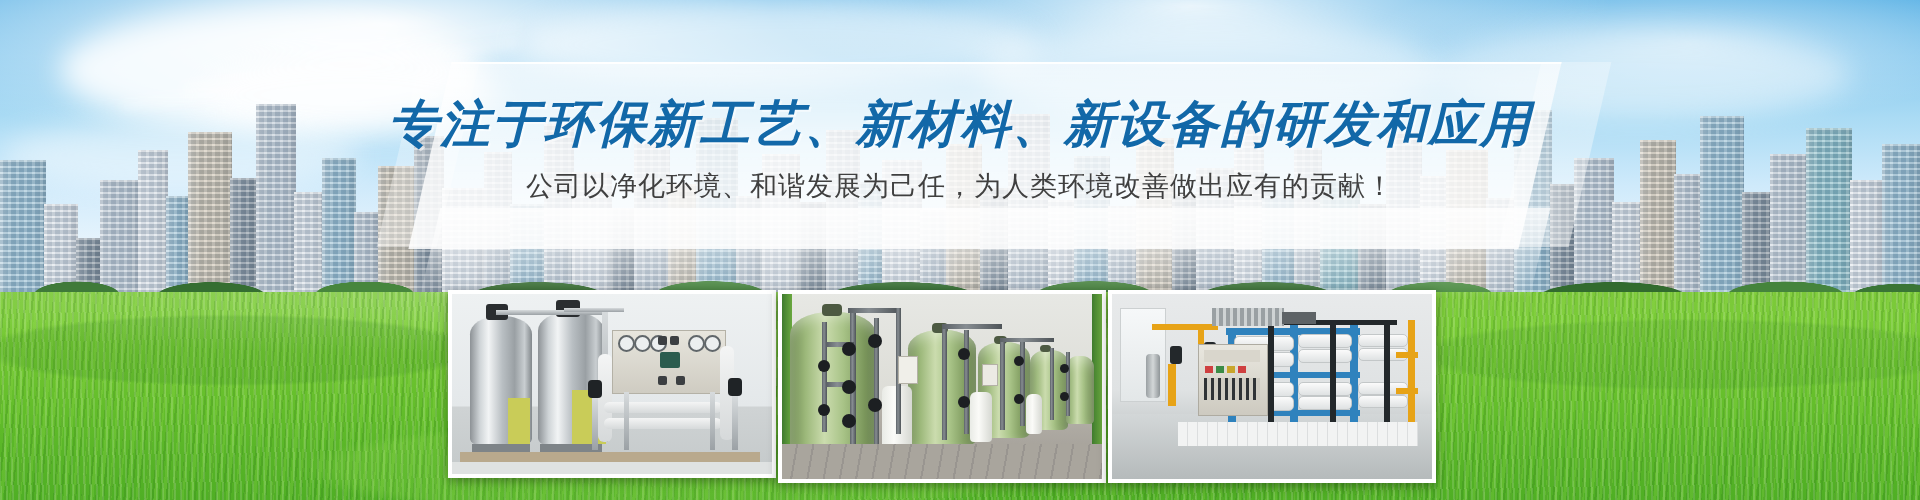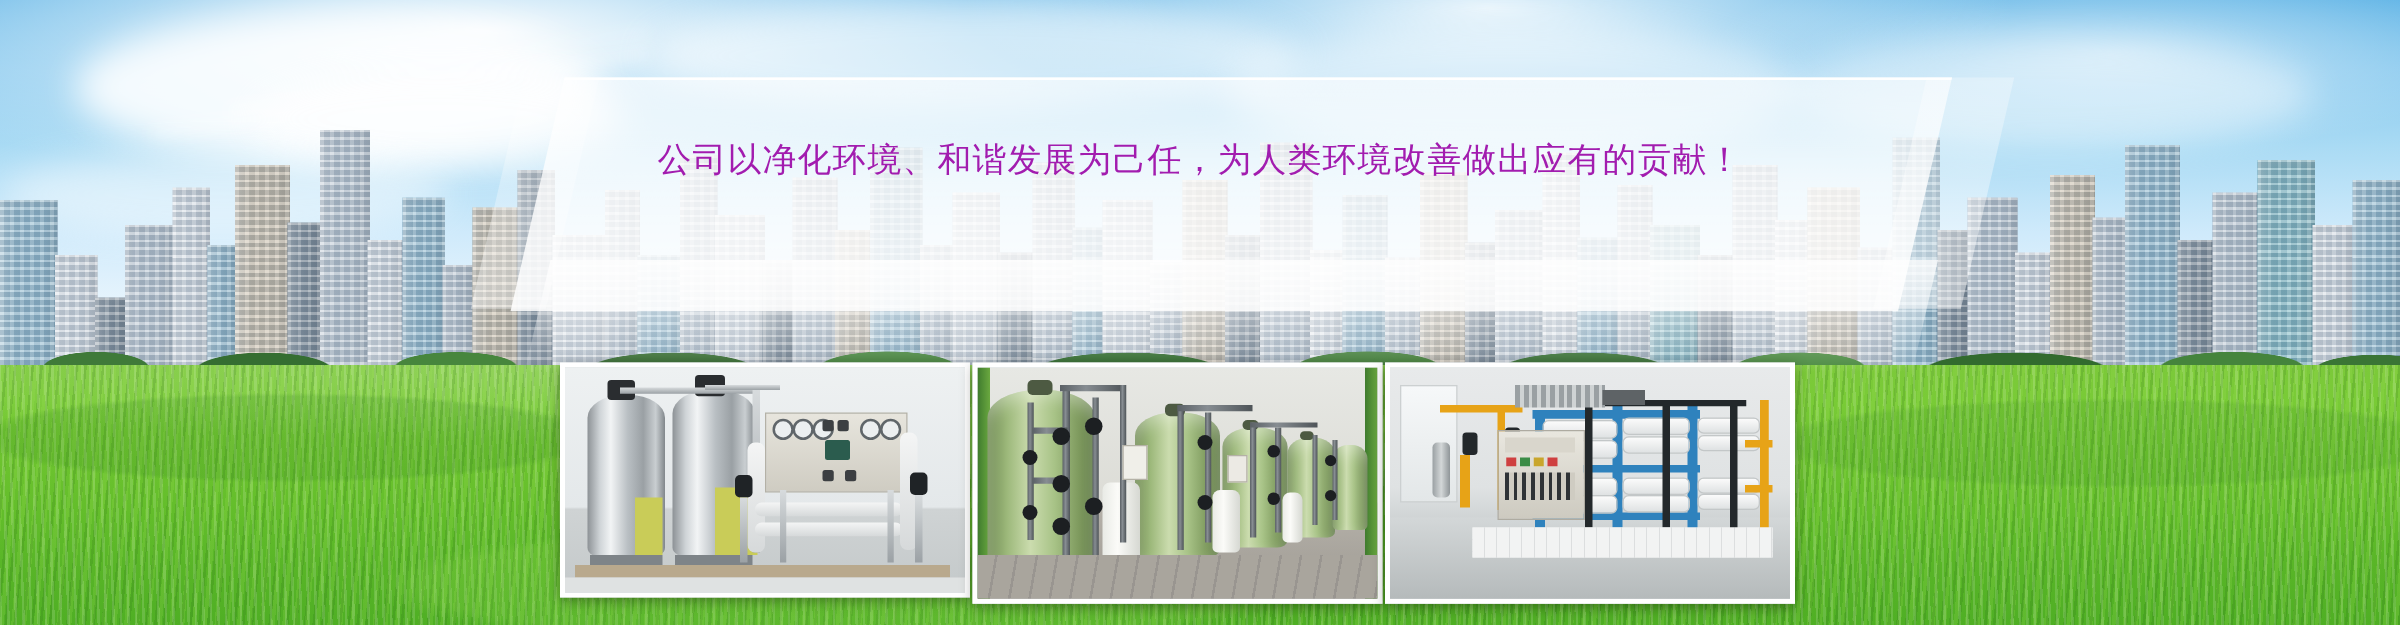--- a/index.html
+++ b/index.html
@@ -119,21 +119,21 @@
     text-shadow:2px 2px 0 rgba(255,255,255,.55);
     white-space:nowrap;
   }
   .subline{
     margin-top:8px;
     font-size:16.5px;font-weight:bold;font-style:italic;color:#1b6aa8;
     letter-spacing:.6px;white-space:nowrap;
   }
   .tagline{
     margin-top:14px;
-    font-size:27px;color:#a21caf;letter-spacing:1px;white-space:nowrap;
+    font-size:27px;color:#404040;letter-spacing:1px;white-space:nowrap;
   }
 
   
   .photos{position:absolute;left:0;top:290px;width:1920px;height:200px;}
   .photo{
     position:absolute;top:0;
     border:4px solid #ffffff;
     box-shadow:0 3px 10px rgba(0,0,0,.35);
     overflow:hidden;
     background:#cfd6d9;
@@ -260,20 +260,21 @@
 
   <div class="trees"></div>
   <div class="grass"></div>
 
   <div class="panel2"></div>
   <div class="panel"></div>
   <div class="panelfade"></div>
   <div class="panel3"></div>
 
   <div class="textblock">
+    <div class="headline">专注于环保新工艺、新材料、新设备的研发和应用</div>
     <div class="tagline">公司以净化环境、和谐发展为己任，为人类环境改善做出应有的贡献！</div>
   </div>
 
   <div class="photos">
 
     <div class="photo p1">
       <div class="pin">
         <div class="ph1bg"></div>
 
         <div class="tank" style="left:18px;top:22px;width:62px;height:130px;"></div>

